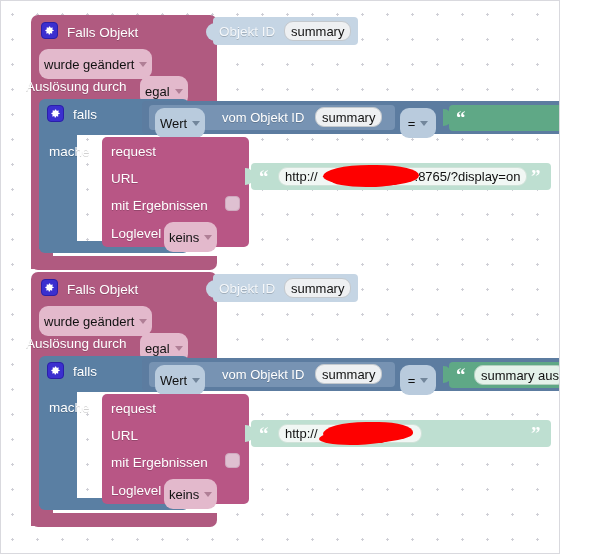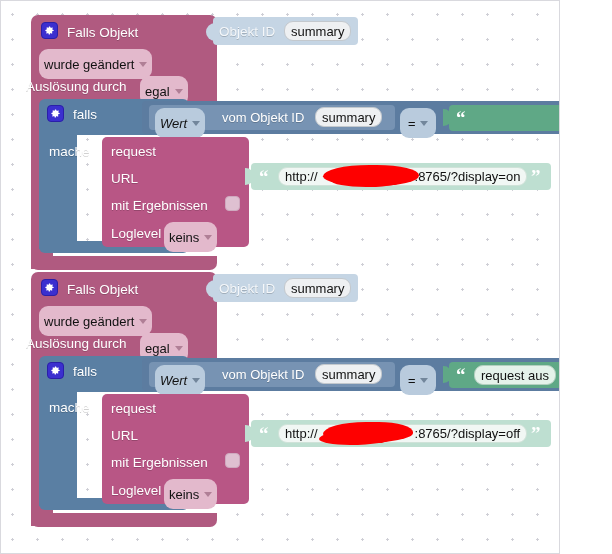--- a/index.html
+++ b/index.html
@@ -64,21 +64,21 @@
   .field .cap{line-height:1;}
   .field .caret{
     margin-left:5px;
     width:0;height:0;
     border-left:4px solid transparent;
     border-right:4px solid transparent;
     border-top:5px solid rgba(90,60,75,.55);
   }
   .f-pink {background:#e3b9cc;}
   .f-pink .caret{border-top-color:#b07f96;}
-  .f-blue {background:#b9cbdd;font-style:italic;}
+  .f-blue {background:#b9cbdd;}
   .f-blue .caret{border-top-color:#72869b;}
   .f-white{background:#eef0f2;border:1px solid #c3c8cd;}
   .f-green{background:#e4f2ea;border:1px solid #b3cfc0;}
 
   
   .field.static{padding:0 6px;text-align:right;}
 
   
   .chk{
     position:absolute;
@@ -283,40 +283,39 @@
 
   <div class="field f-blue" style="left:399px;top:364px;width:36px;justify-content:center;">
     <span class="cap">=</span>
     <span class="caret"></span>
   </div>
 
   <div class="blk" style="left:442px;top:365px;width:9px;height:17px;background:#5fa886;border-radius:0 9px 9px 0;"></div>
   <div class="blk c-str r4" style="left:448px;top:361px;width:132px;height:26px;"></div>
   <div class="q" style="left:455px;top:364px;">“</div>
   <div class="field static f-green" style="left:473px;top:364px;height:20px;">
-    <span class="cap">request aus</span>
+    <span class="cap">summary aus</span>
   </div>
   <div class="q" style="left:559px;top:364px;">”</div>
 
   <div class="blk c-req r5" style="left:101px;top:393px;width:147px;height:110px;border-radius:5px;"></div>
   <div class="lbl" style="left:110px;top:401px;">request</div>
   <div class="lbl" style="left:110px;top:428px;">URL</div>
   <div class="lbl" style="left:110px;top:455px;">mit Ergebnissen</div>
   <div class="chk" style="left:224px;top:452px;"></div>
   <div class="lbl" style="left:110px;top:483px;">Loglevel</div>
   <div class="field f-pink" style="left:163px;top:478px;height:21px;">
     <span class="cap">keins</span>
     <span class="caret"></span>
   </div>
 
   <div class="blk" style="left:244px;top:424px;width:9px;height:17px;background:#bedfd1;border-radius:0 9px 9px 0;"></div>
   <div class="blk c-strlite r4" style="left:250px;top:419px;width:300px;height:27px;"></div>
   <div class="q lite" style="left:258px;top:423px;">“</div>
   <div class="field static" style="left:277px;top:423px;height:19px;background:#f1f7f4;border:1px solid #cfe2d8;">
     <span class="cap">http://</span>
     <span style="display:inline-block;width:97px;"></span>
-    <span class="cap">:8765/?display=off</span>
   </div>
   <div class="redact b2" style="left:322px;top:421px;width:90px;height:21px;"></div>
   <div class="redact b2" style="left:318px;top:430px;width:72px;height:14px;"></div>
   <div class="q lite" style="left:530px;top:423px;">”</div>
 
 </div>
 
 </body></html>

